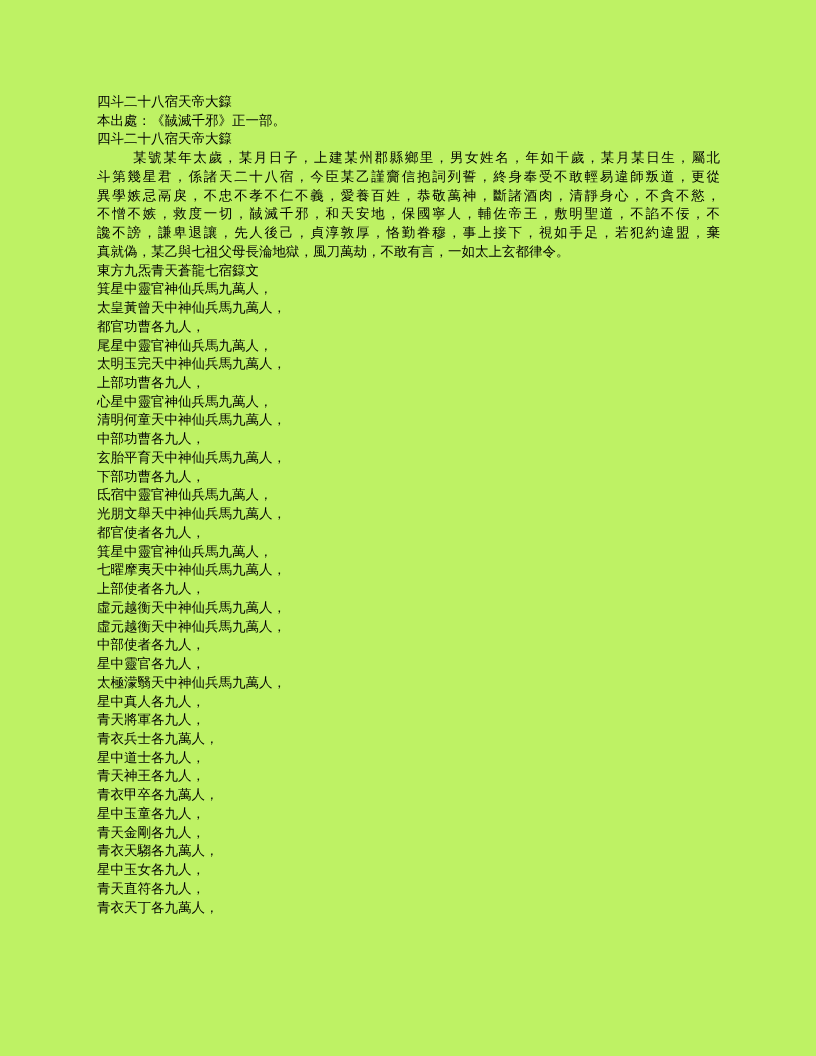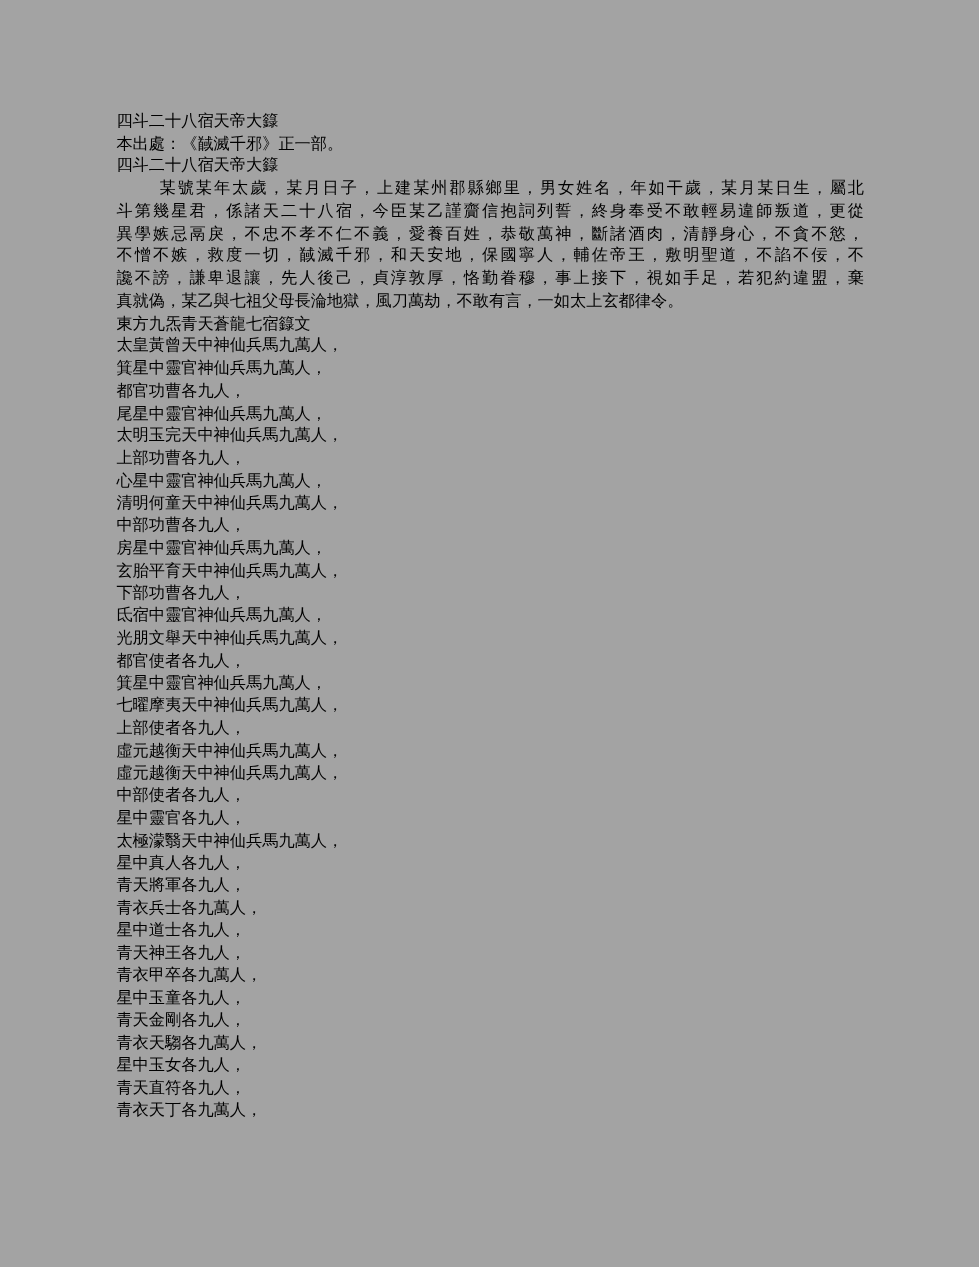--- a/index.html
+++ b/index.html
@@ -1,20 +1,20 @@
 <!DOCTYPE html>
 <html lang="zh-Hant"><head>
 <meta charset="utf-8">
 <style>
   html, body { margin: 0; padding: 0; background: #ffffff; }
   .page {
     position: relative;
     width: 816px;
     height: 1056px;
-    background: #a3a3a3;
+    background: #bef264;
     box-sizing: border-box;
     padding: 92px 96px 0 97px;
     color: #000000;
     font-family: "DejaVu Serif", "Liberation Serif", serif;
     font-size: 13.5px;
     line-height: 18.73px;
     overflow: hidden;
   }
   .page p { margin: 0; padding: 0; white-space: normal; }
   .line { width: 623px; box-sizing: border-box; }
@@ -46,30 +46,29 @@
       <p class="line">斗第幾星君，係諸天二十八宿，今臣某乙謹齎信抱詞列誓，終身奉受不敢輕易違師叛道，更從</p>
       <p class="line">異學嫉忌鬲戾，不忠不孝不仁不義，愛養百姓，恭敬萬神，斷諸酒肉，清靜身心，不貪不慾，</p>
       <p class="line">不憎不嫉，救度一切，馘滅千邪，和天安地，保國寧人，輔佐帝王，敷明聖道，不諂不佞，不</p>
       <p class="line">讒不謗，謙卑退讓，先人後己，貞淳敦厚，恪勤眷穆，事上接下，視如手足，若犯約違盟，棄</p>
       <p class="line">真就偽，某乙與七祖父母長淪地獄，風刀萬劫，不敢有言，一如太上玄都律令。</p>
     </div>
 
   <p class="line list-indent">東方九炁青天蒼龍七宿籙文</p>
 
   <div>
+      <p class="line list-indent">箕星中靈官神仙兵馬九萬人，</p>
       <p class="line list-indent">太皇黃曾天中神仙兵馬九萬人，</p>
-      <p class="line list-indent">箕星中靈官神仙兵馬九萬人，</p>
       <p class="line list-indent">都官功曹各九人，</p>
       <p class="line list-indent">尾星中靈官神仙兵馬九萬人，</p>
       <p class="line list-indent">太明玉完天中神仙兵馬九萬人，</p>
       <p class="line list-indent">上部功曹各九人，</p>
       <p class="line list-indent">心星中靈官神仙兵馬九萬人，</p>
       <p class="line list-indent">清明何童天中神仙兵馬九萬人，</p>
       <p class="line list-indent">中部功曹各九人，</p>
-      <p class="line list-indent">房星中靈官神仙兵馬九萬人，</p>
       <p class="line list-indent">玄胎平育天中神仙兵馬九萬人，</p>
       <p class="line list-indent">下部功曹各九人，</p>
       <p class="line list-indent">氐宿中靈官神仙兵馬九萬人，</p>
       <p class="line list-indent">光朋文舉天中神仙兵馬九萬人，</p>
       <p class="line list-indent">都官使者各九人，</p>
       <p class="line list-indent">箕星中靈官神仙兵馬九萬人，</p>
       <p class="line list-indent">七曜摩夷天中神仙兵馬九萬人，</p>
       <p class="line list-indent">上部使者各九人，</p>
       <p class="line list-indent">虛元越衡天中神仙兵馬九萬人，</p>
       <p class="line list-indent">虛元越衡天中神仙兵馬九萬人，</p>

